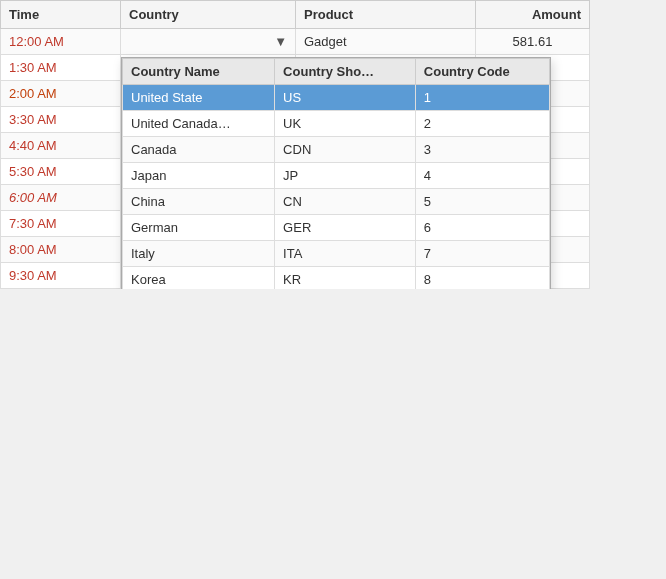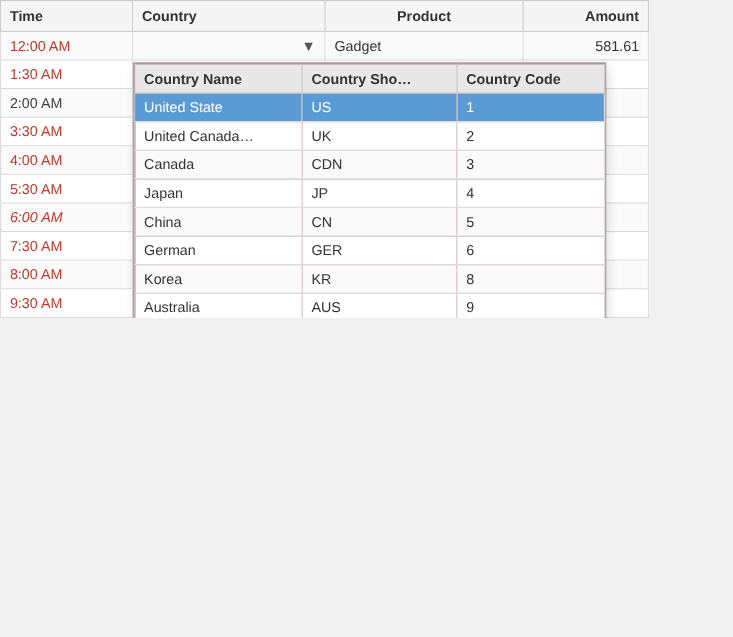--- a/index.html
+++ b/index.html
@@ -38,21 +38,21 @@
 
     .outer-table tbody tr:nth-child(odd) {
       background: #fafafa;
     }
 
     .outer-table tbody tr:nth-child(even) {
       background: #fff;
     }
 
     .amount-val {
-      text-align: right;
+      text-align: center;
       margin-top: 36px;
     }
 
     
     .dropdown-popup {
       position: absolute;
       top: 0;
       left: 0;
       z-index: 10;
       background: #7f1d1d;
@@ -125,21 +125,21 @@
     }
   </style>
 </head>
 <body>
 
 <table class="outer-table">
   <thead>
     <tr>
       <th style="width:120px;">Time</th>
       <th style="width:175px;">Country</th>
-      <th style="width:180px;text-align:center;">Product</th>
+      <th style="width:180px;">Product</th>
       <th class="amount-col" style="width:auto;">Amount</th>
     </tr>
   </thead>
   <tbody id="main-tbody">
   <tr>
         <td style="color: rgb(192, 57, 43);">12:00 AM</td>
         <td style="position: relative; vertical-align: top;">
           <span style="float: right; cursor: pointer; color: rgb(85, 85, 85);">▼</span>
           <div class="dropdown-popup" style="top: 28px; left: 0px;">
             <table class="popup-table">
@@ -173,20 +173,25 @@
                 </tr>
                 <tr>
                   <td>China</td>
                   <td>CN</td>
                   <td>5</td>
                 </tr>
                 <tr>
                   <td>German</td>
                   <td>GER</td>
                   <td>6</td>
+                </tr>
+                <tr>
+                  <td>Italy</td>
+                  <td>ITA</td>
+                  <td>7</td>
                 </tr>
                 <tr>
                   <td>Korea</td>
                   <td>KR</td>
                   <td>8</td>
                 </tr>
                 <tr>
                   <td>Australia</td>
                   <td>AUS</td>
                   <td>9</td>
@@ -205,33 +210,33 @@
         <td>Gadget</td>
         <td class="amount-val">581.61</td>
       </tr>
       <tr>
         <td style="color: rgb(192, 57, 43);">1:30 AM</td>
         <td style="position: relative;"></td>
         <td></td>
         <td class="amount-val"></td>
       </tr>
       <tr>
-        <td style="color: #404040;">2:00 AM</td>
+        <td style="color: #c2410c;">2:00 AM</td>
         <td style="position: relative;"></td>
         <td></td>
         <td class="amount-val"></td>
       </tr>
       <tr>
         <td style="color: rgb(192, 57, 43);">3:30 AM</td>
         <td style="position: relative;"></td>
         <td></td>
         <td class="amount-val"></td>
       </tr>
       <tr>
-        <td style="color: rgb(192, 57, 43);">4:00 AM</td>
+        <td style="color: rgb(192, 57, 43);">4:40 AM</td>
         <td style="position: relative;"></td>
         <td></td>
         <td class="amount-val"></td>
       </tr>
       <tr>
         <td style="color: rgb(192, 57, 43);">5:30 AM</td>
         <td style="position: relative;"></td>
         <td></td>
         <td class="amount-val"></td>
       </tr>

